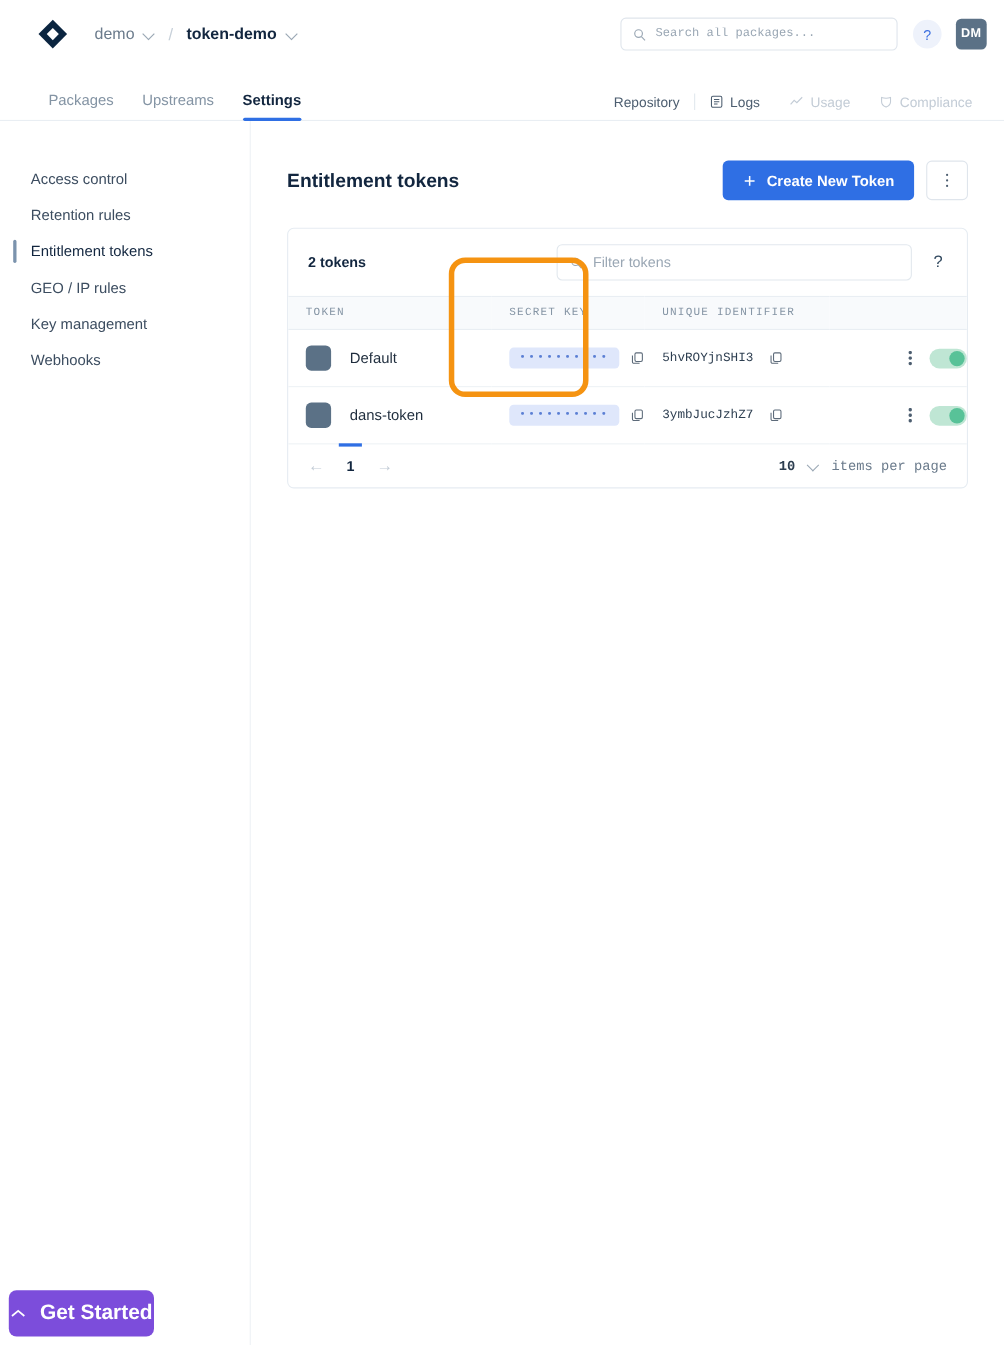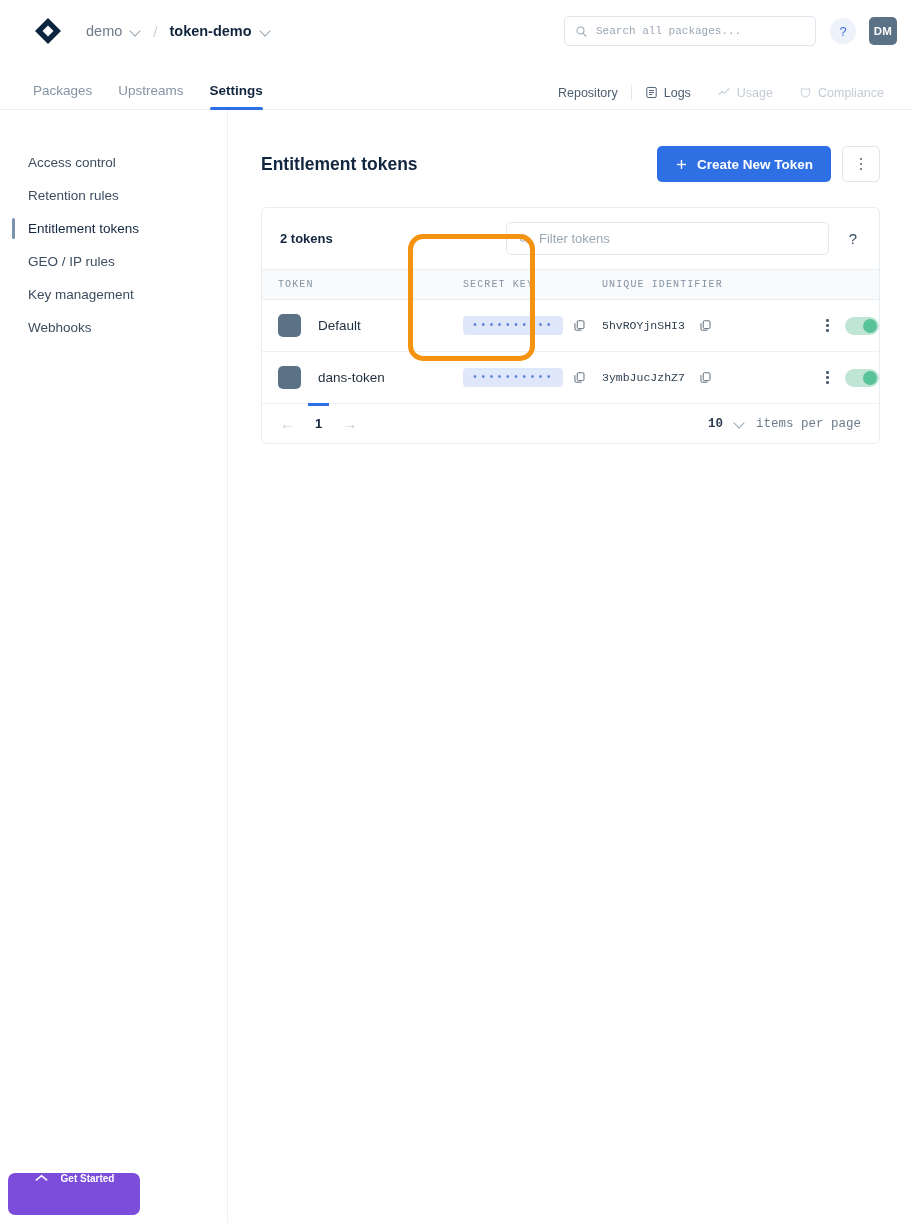--- a/index.html
+++ b/index.html
@@ -48,21 +48,21 @@
     color: #fff; font-size: 11.5px; font-weight: 600; letter-spacing: .4px;
     display: flex; align-items: center; justify-content: center;
     margin-left: 13px; cursor: pointer;
   }
 
   
   .navbar {
     height: 48px; display: flex; align-items: flex-end;
     padding: 0 16px; border-bottom: 1px solid #e9eef3; background: #fff;
   }
-  .tabs { display: flex; gap: 26px; margin-left: 17px; }
+  .tabs { display: flex; gap: 26px; margin-left: 28px; }
   .tab {
     font-size: 13.5px; color: #8494a4; padding-bottom: 11px;
     cursor: pointer; position: relative;
   }
   .tab.active { color: #12263f; font-weight: 600; }
   .tab.active::after {
     content: ""; position: absolute; left: 0; right: 0; bottom: -1px;
     height: 3px; background: #2f6fe4; border-radius: 2px;
   }
   .rightnav { margin-left: auto; display: flex; align-items: center; gap: 0; padding-bottom: 9px; }
@@ -175,22 +175,22 @@
 
   
   .annot {
     position: absolute; border: 5px solid #f59311; border-radius: 15px;
     pointer-events: none; z-index: 20;
   }
 
   
   .getstarted {
     position: absolute; left: 8px; bottom: 8px; width: 132px; height: 42px;
-    background: #7c4ddb; border-radius: 7px; color: #fff; font-size: 10px;
-    font-weight: 600; display: flex; justify-content: center;
+    background: #7c4ddb; border-radius: 7px; color: #fff; font-size: 19px;
+    font-weight: 600; display: flex; align-items: center; justify-content: center;
     gap: 12px; cursor: pointer;
   }
   svg { display: block; }
 </style>
 </head>
 <body>
 
 <div class="topbar">
   <div class="logo">
     <svg width="32" height="32" viewBox="0 0 32 32">

